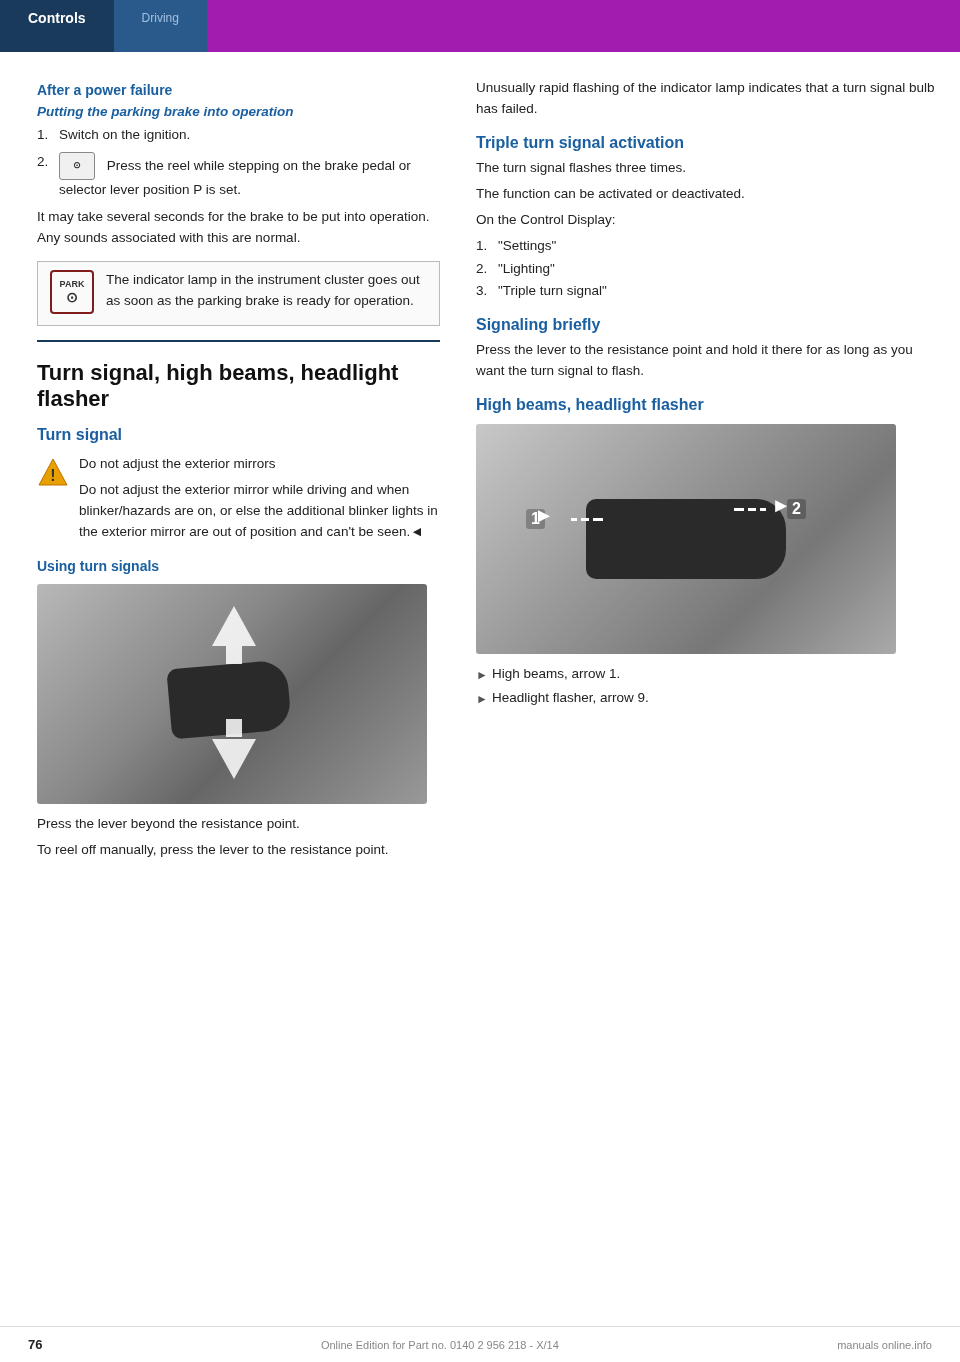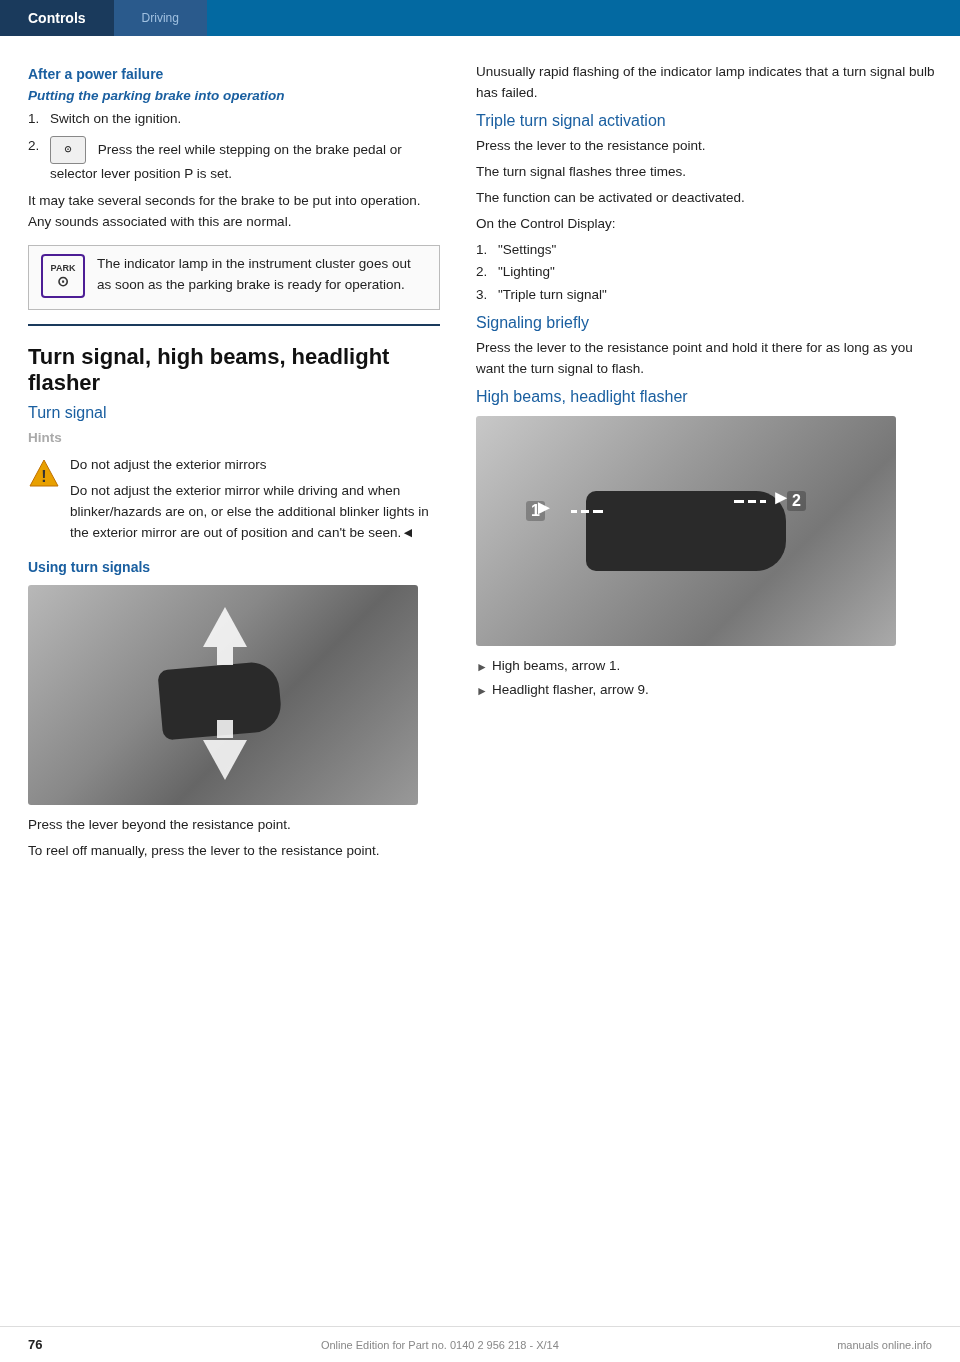--- a/index.html
+++ b/index.html
@@ -9,22 +9,22 @@
       background: #fff;
       color: #222;
       width: 960px;
       min-height: 1362px;
       position: relative;
     }
 
     
     .header-tabs {
       display: flex;
-      background: #0369a1;
-      height: 36px;
+      background: #a21caf;
+      height: 52px;
       text-align: right;
     }
     .tab-active {
       background: #1a3a5c;
       color: #fff;
       padding: 0 28px;
       line-height: 36px;
       font-size: 14px;
       font-weight: bold;
     }
@@ -36,21 +36,21 @@
       font-size: 12px;
     }
 
     
     .page-content {
       display: flex;
       padding: 20px 0 0 0;
     }
     .left-col {
       width: 460px;
-      padding: 0 20px 20px 28px;
+      padding: 0 20px 20px 37px;
     }
     .right-col {
       width: 500px;
       padding: 0 24px 20px 16px;
     }
 
     
     .section-heading-blue-small {
       color: #1a5fa0;
       font-size: 14px;
@@ -62,23 +62,23 @@
       color: #111;
       font-size: 22px;
       font-weight: bold;
       margin-bottom: 8px;
       margin-top: 18px;
       line-height: 1.2;
     }
     .section-heading-blue-medium {
       color: #1a5fa0;
       font-size: 16px;
-      font-weight: normal;
+      font-weight: bold;
       margin-bottom: 6px;
-      margin-top: 8px;
+      margin-top: 14px;
     }
 
     
     .body-text {
       font-size: 13.5px;
       line-height: 1.55;
       margin-bottom: 5px;
       color: #222;
     }
 
@@ -145,21 +145,21 @@
       display: flex;
       align-items: flex-start;
       border: 1px solid #bbb;
       padding: 8px 12px;
       margin: 12px 0;
       background: #fafafa;
     }
     .park-icon {
       width: 44px;
       height: 44px;
-      border: 2px solid #4c1d95;
+      border: 2px solid #7f1d1d;
       border-radius: 4px;
       display: flex;
       flex-direction: column;
       align-items: center;
       justify-content: center;
       margin-right: 12px;
       flex-shrink: 0;
       font-size: 9px;
       font-weight: bold;
       color: #333;
@@ -289,21 +289,20 @@
         <div class="body-text">The indicator lamp in the instrument cluster goes out as soon as the parking brake is ready for operation.</div>
       </div>
     </div>
 
     <hr class="section-separator">
 
     <div>
       <div class="section-heading-black-large">Turn signal, high beams, headlight flasher</div>
       <div class="section-heading-blue-medium">Turn signal</div>
 
-      <div class="section-heading-blue-small" style="color:#aaa; font-size:13.5px; margin-top:8px;">Hints</div>
 
       <div class="hint-box">
         <svg class="warning-triangle" viewBox="0 0 32 32">
           <polygon points="16,3 30,29 2,29" fill="#e8a000" stroke="#c07000" stroke-width="1"></polygon>
           <text x="16" y="25" text-anchor="middle" font-size="16" font-weight="bold" fill="#333">!</text>
         </svg>
         <div>
           <div class="body-text">Do not adjust the exterior mirrors</div>
           <div class="body-text">Do not adjust the exterior mirror while driving and when blinker/hazards are on, or else the additional blinker lights in the exterior mirror are out of position and can't be seen.◄</div>
         </div>
@@ -335,21 +334,20 @@
     </div>
 
   </div>
 
   <div class="right-col">
 
     <div class="body-text" style="margin-top:6px;">Unusually rapid flashing of the indicator lamp indicates that a turn signal bulb has failed.</div>
 
     <div>
       <div class="section-heading-blue-medium">Triple turn signal activation</div>
-      <div class="body-text">Press the lever to the resistance point.</div>
       <div class="body-text">The turn signal flashes three times.</div>
       <div class="body-text">The function can be activated or deactivated.</div>
       <div class="body-text">On the Control Display:</div>
 
       <div class="right-numbered-list">
         <div class="right-numbered-item">
           <span class="right-num">1.</span>
           <span>"Settings"</span>
         </div>
         <div class="right-numbered-item">

